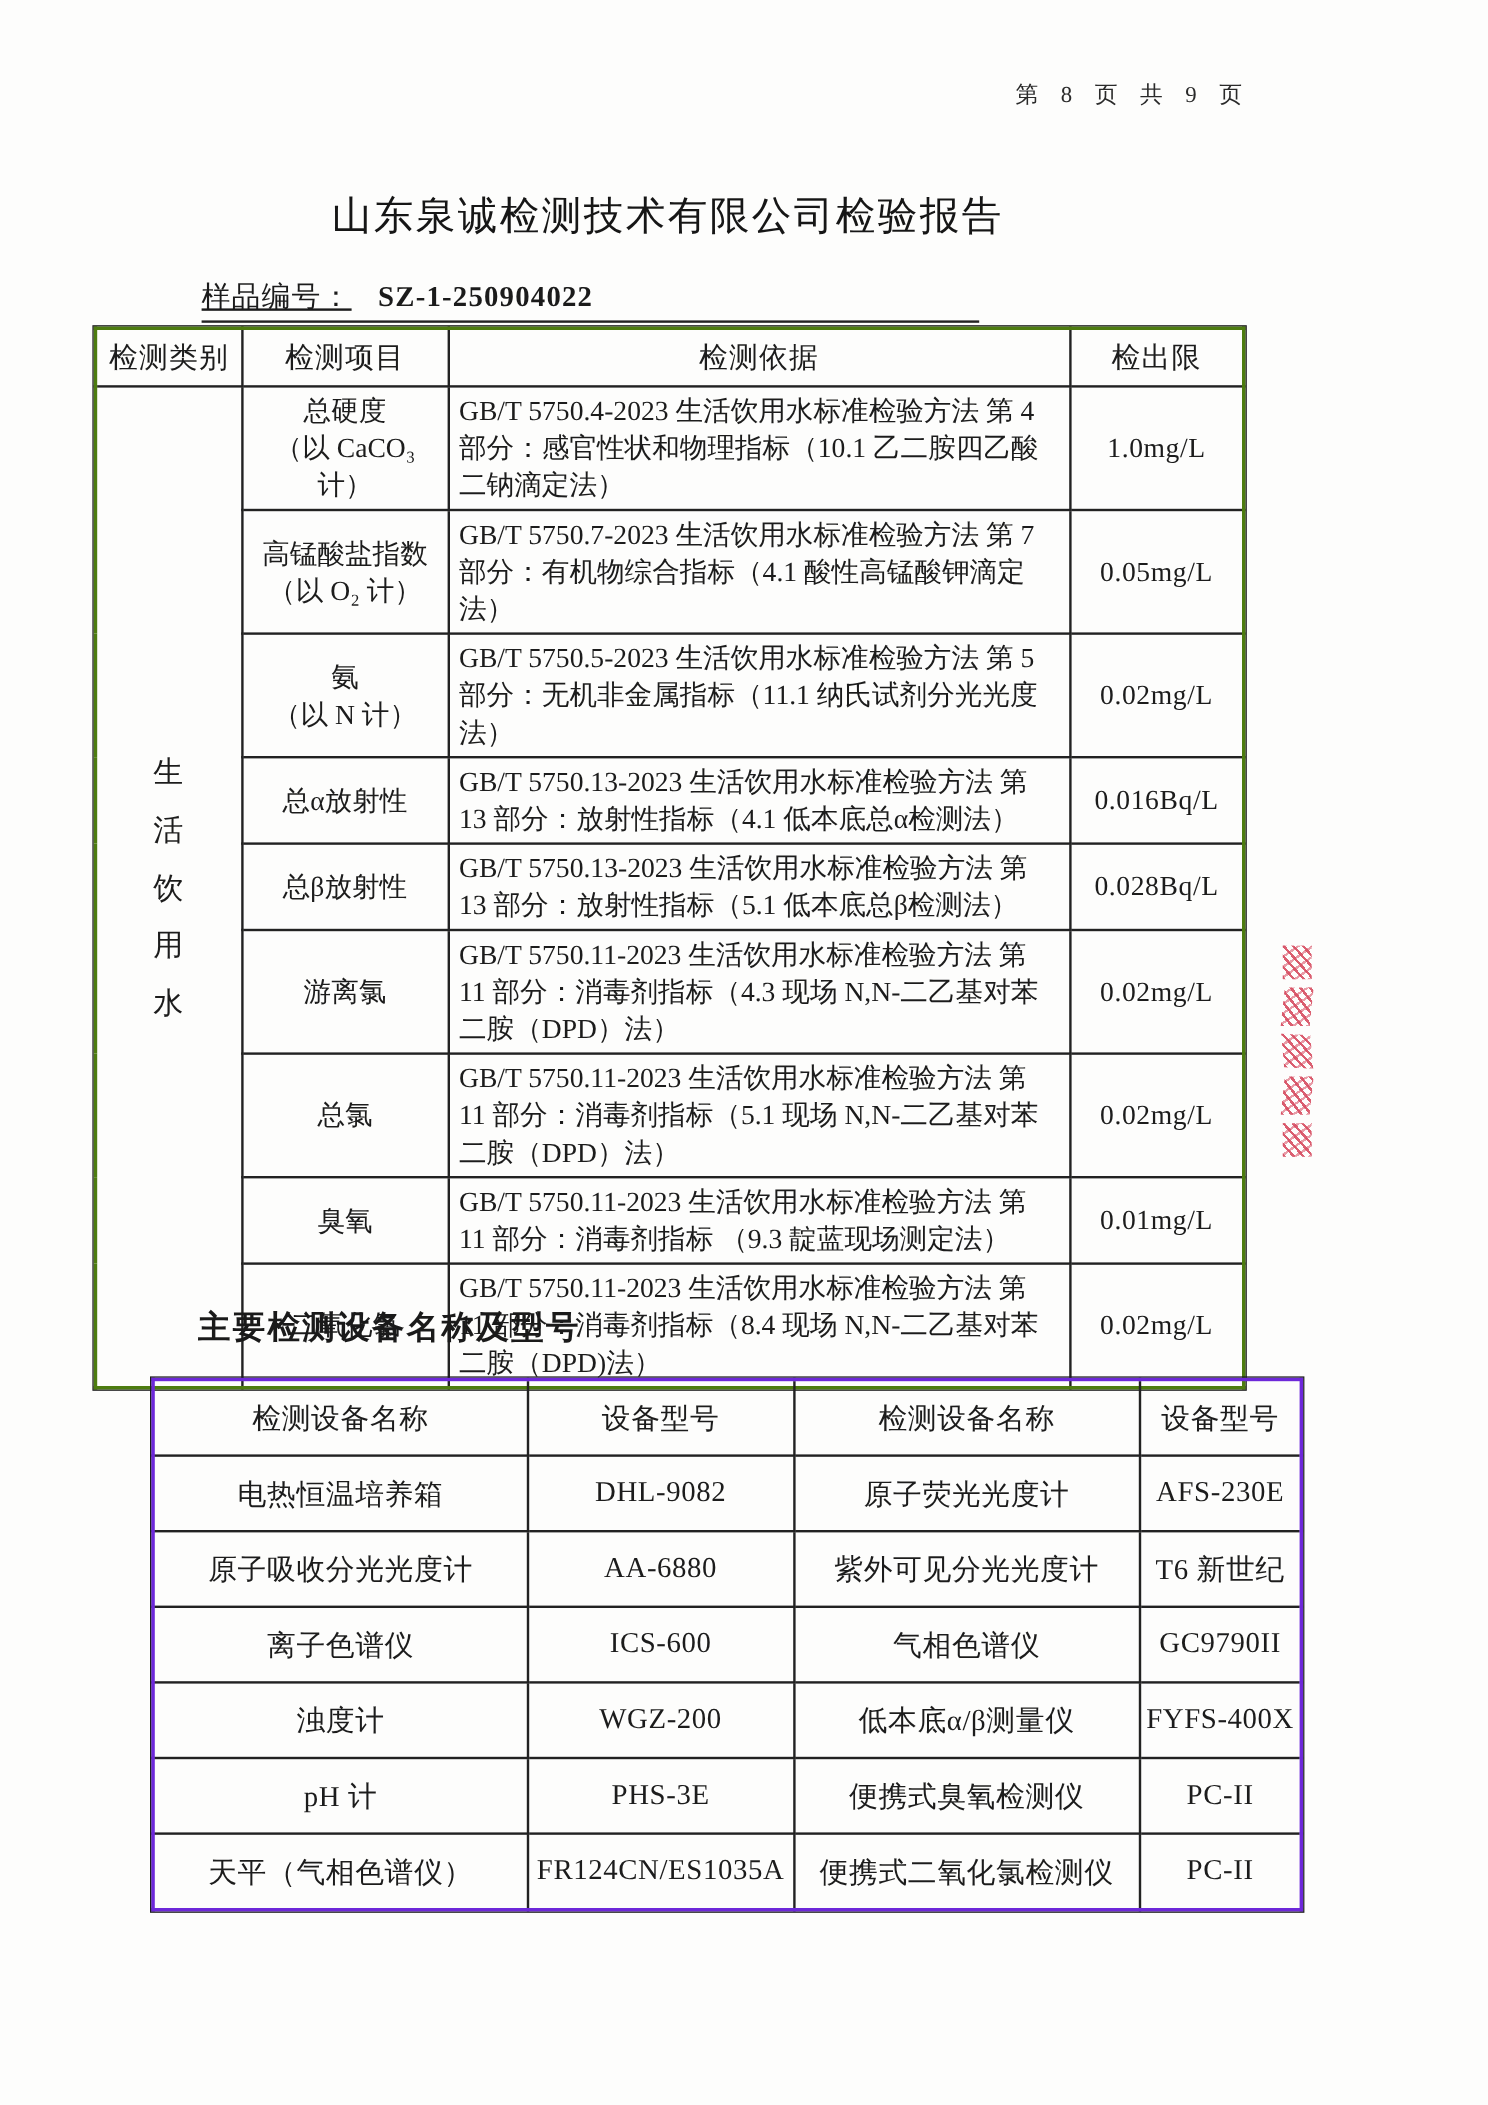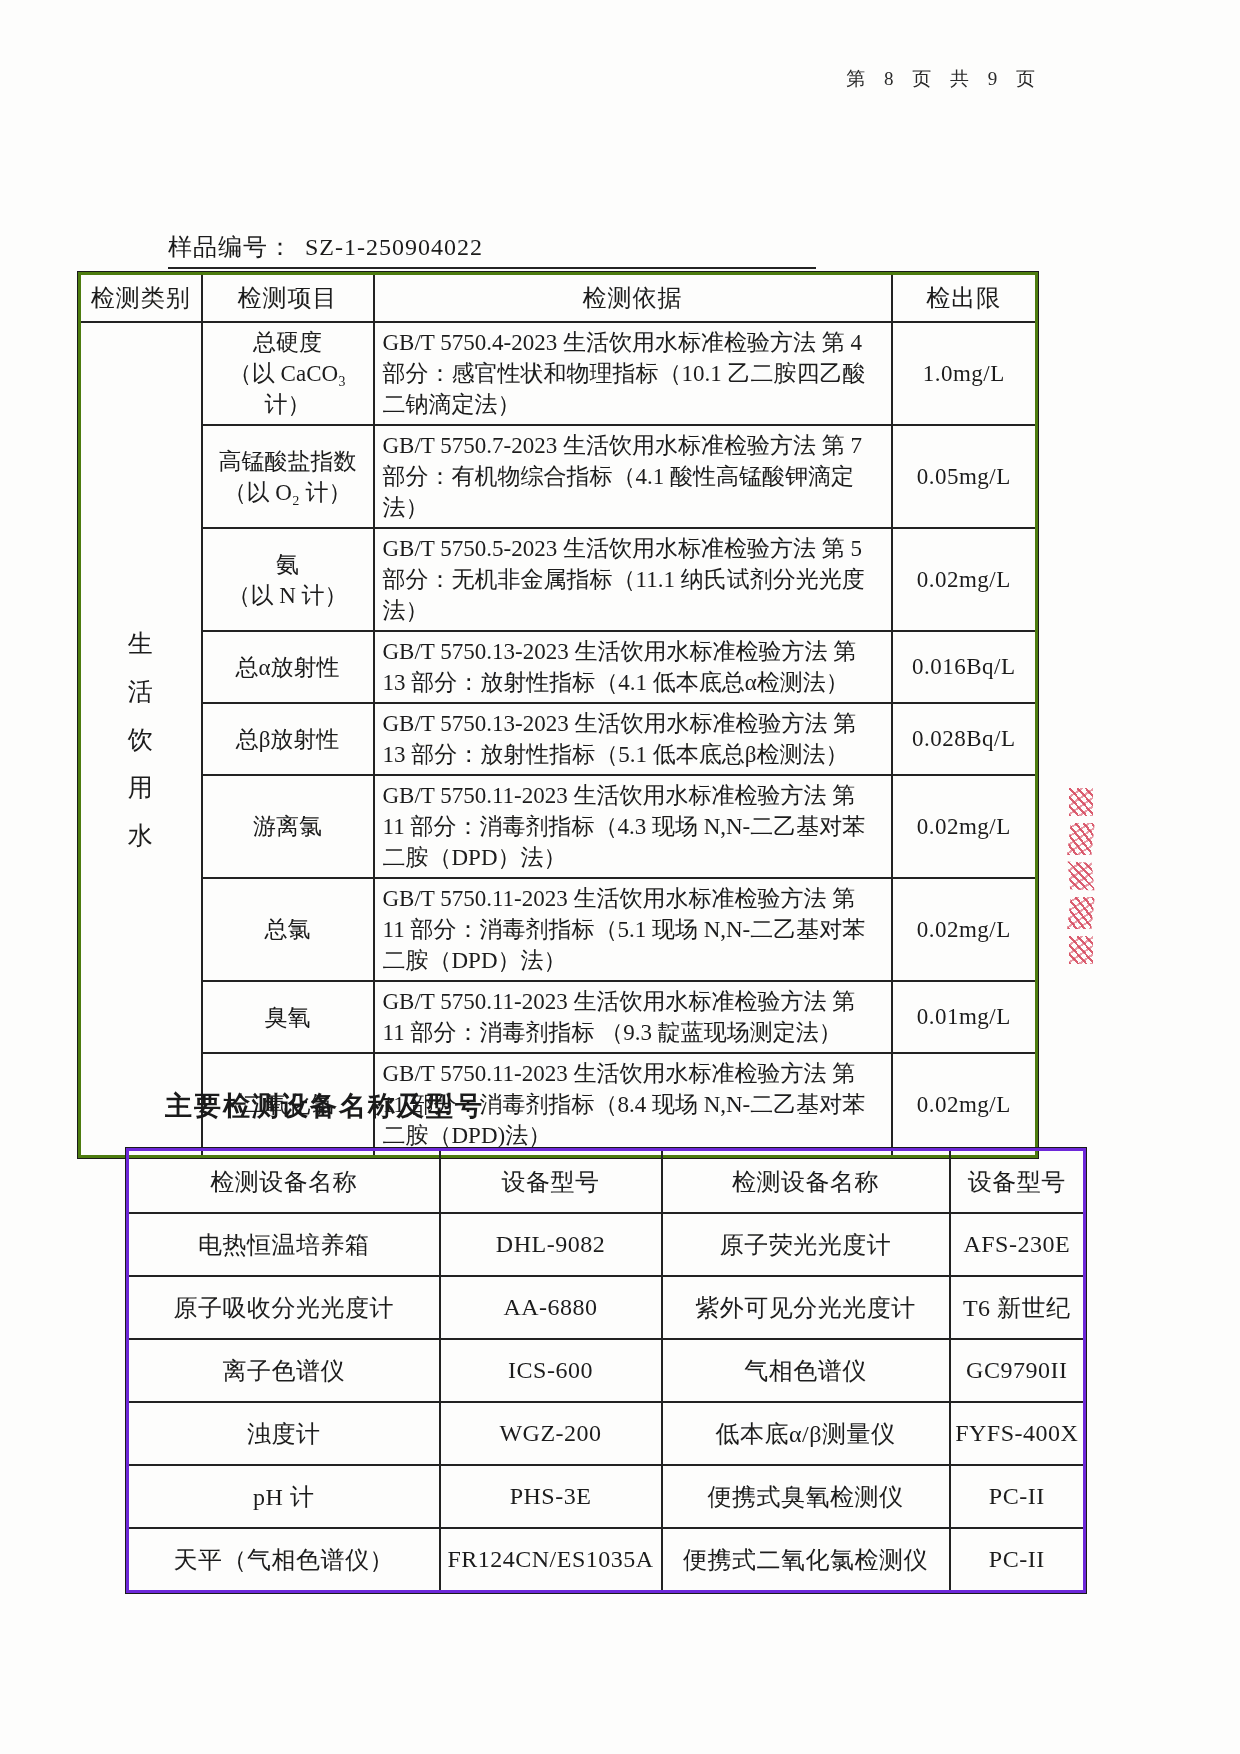--- a/index.html
+++ b/index.html
@@ -19,22 +19,22 @@
   }
   .report-title{
     position:absolute;top:158px;left:78px;width:957px;
     text-align:center;font-size:33px;letter-spacing:2px;color:#161616;
   }
   .sample-line{
     position:absolute;top:231px;left:168px;width:648px;
     font-size:24px;border-bottom:2px solid #232323;
     padding-bottom:4px;color:#1b1b1b;
   }
-  .sample-line .lbl{letter-spacing:1px;}
-  .sample-line .val{margin-left:12px;letter-spacing:1px;}
+  .sample-line .lbl{letter-spacing:1px;text-decoration:underline;}
+  .sample-line .val{margin-left:22px;letter-spacing:1px;font-weight:bold;}
 
   table{border-collapse:collapse;table-layout:fixed;background:transparent;}
   .t1{
     position:absolute;top:272px;left:78px;width:957px;
     font-size:23px;
   }
   .t1 td,.t1 th{
     border:2px solid #222;
     font-weight:400;
     vertical-align:middle;
@@ -86,20 +86,21 @@
   .seal .mark:nth-child(2n){transform:skewX(-6deg);height:32px;}
   .seal .mark:nth-child(3n){transform:skewX(8deg) rotate(3deg);}
 </style>
 </head>
 <body>
 
 <div class="page">
 
   <div class="page-indicator">第 8 页 共 9 页</div>
 
+  <div class="report-title">山东泉诚检测技术有限公司检验报告</div>
 
   <div class="sample-line">
     <span class="lbl">样品编号：</span><span class="val">SZ-1-250904022</span>
   </div>
 
   <table class="t1">
     <colgroup>
         <col style="width:122px">
         <col style="width:172px">
         <col style="width:518px">

